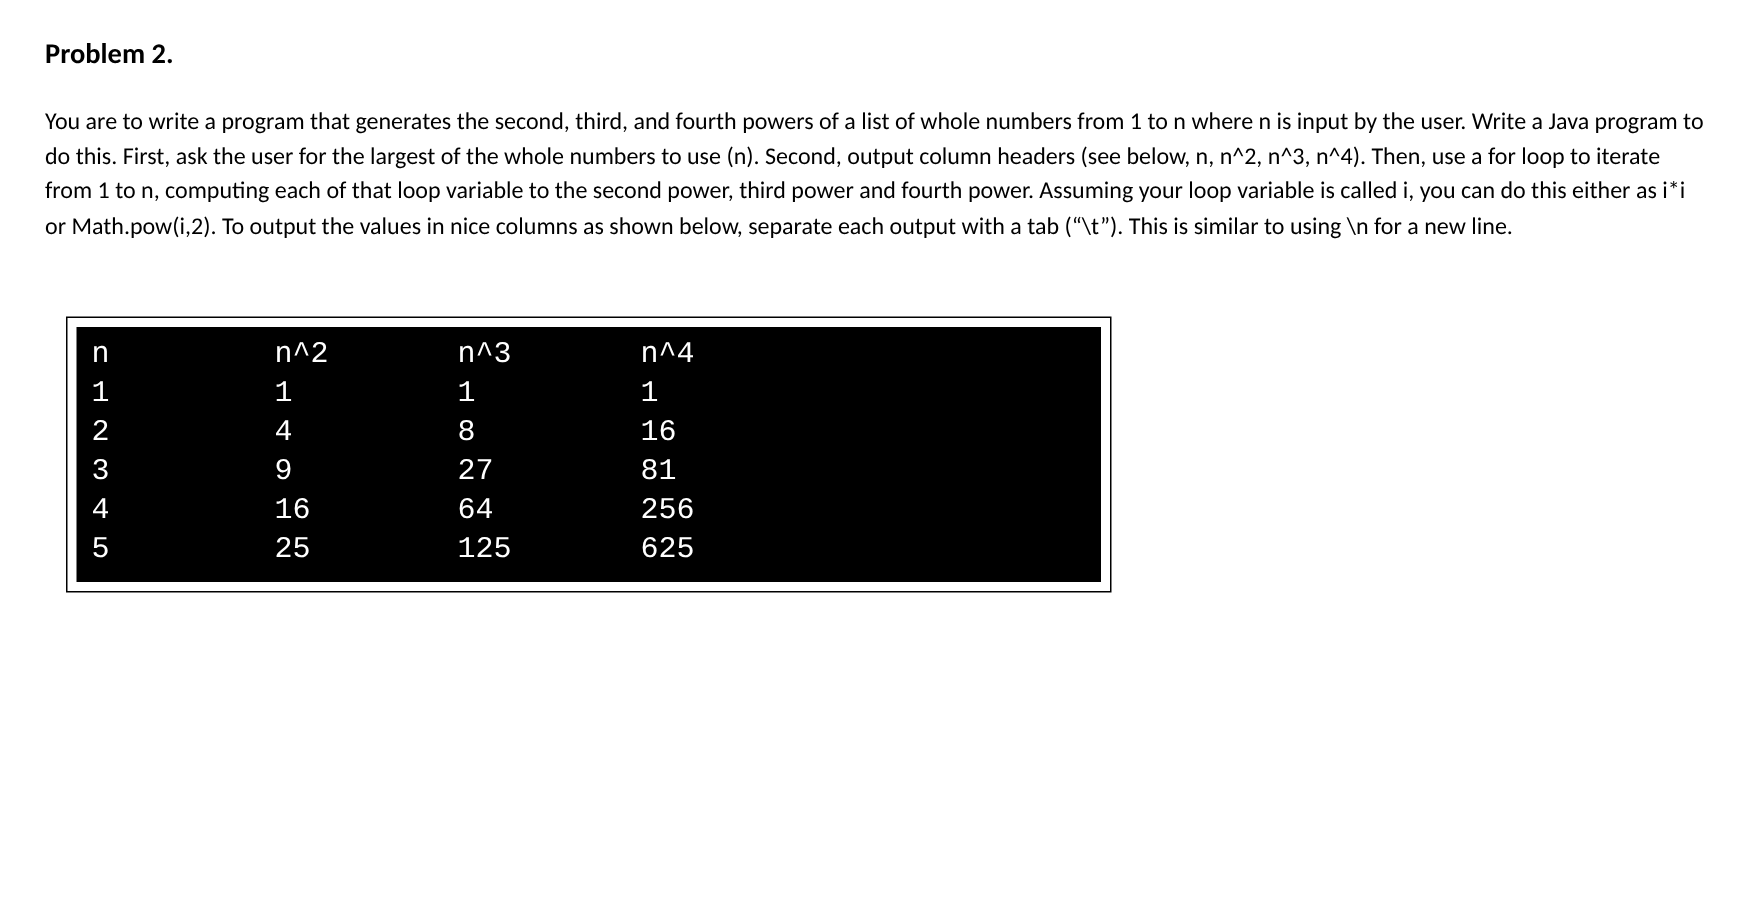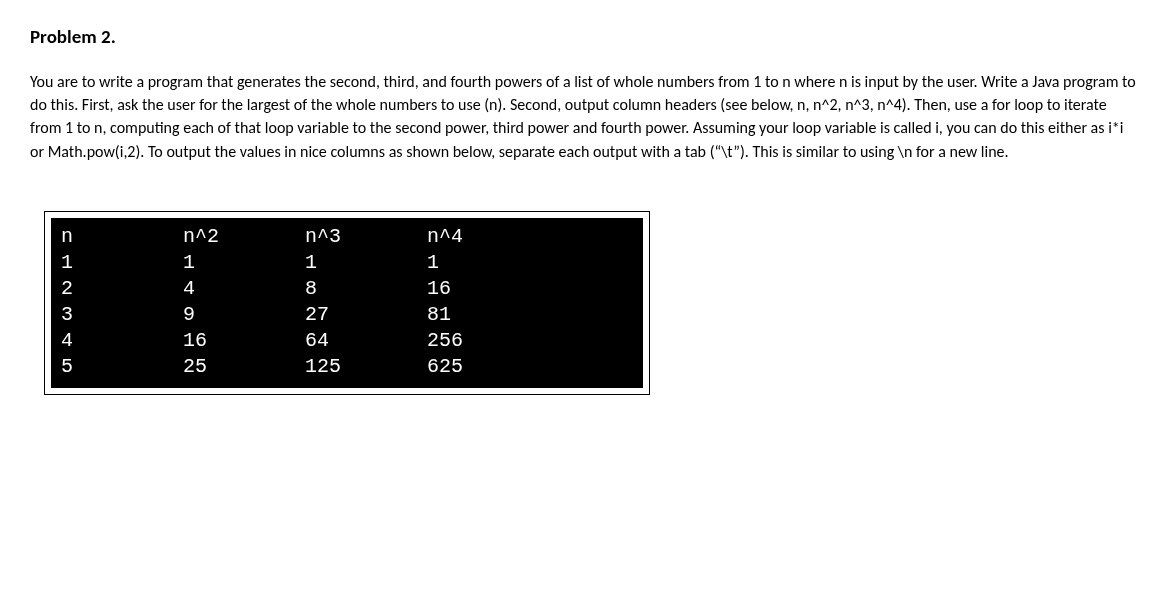--- a/index.html
+++ b/index.html
@@ -21,21 +21,21 @@
       font-size: 19px;
     }
     .problem-body {
       line-height: 1.45;
       margin-bottom: 48px;
       font-size: 16px;
     }
     .terminal-wrapper {
       border: 1px solid #000;
       padding: 6px;
-      width: 606px;
+      width: 697px;
       margin-left: 14px;
     }
     .terminal {
       background: #000;
       color: #fff;
       font-family: "Courier New", monospace;
       font-size: 20px;
       padding: 6px 10px 8px 10px;
       line-height: 1.3;
       white-space: pre;

